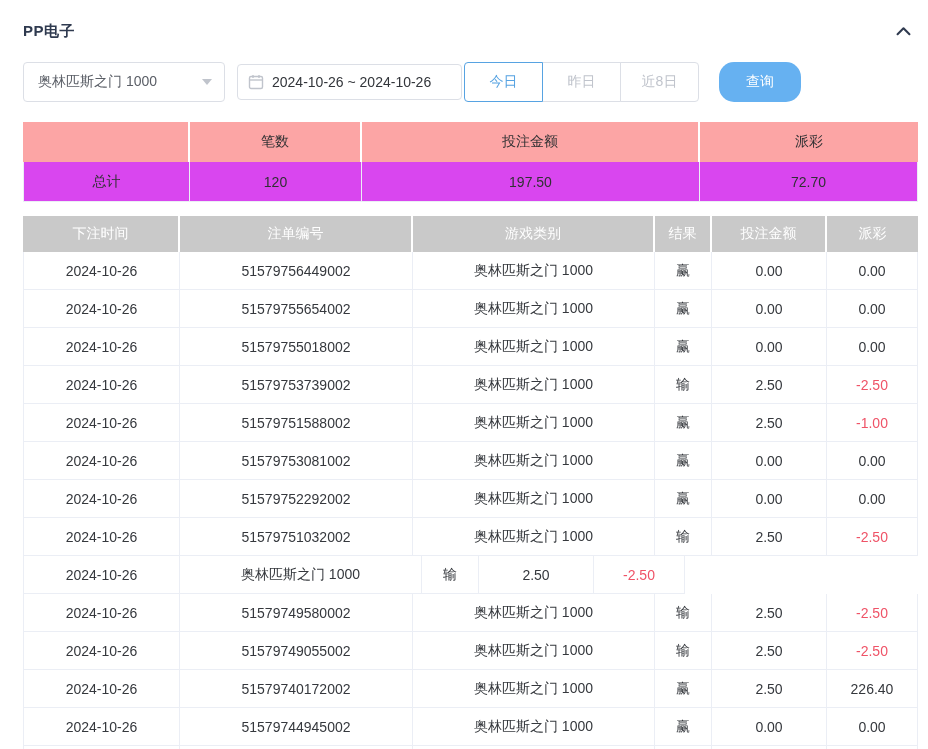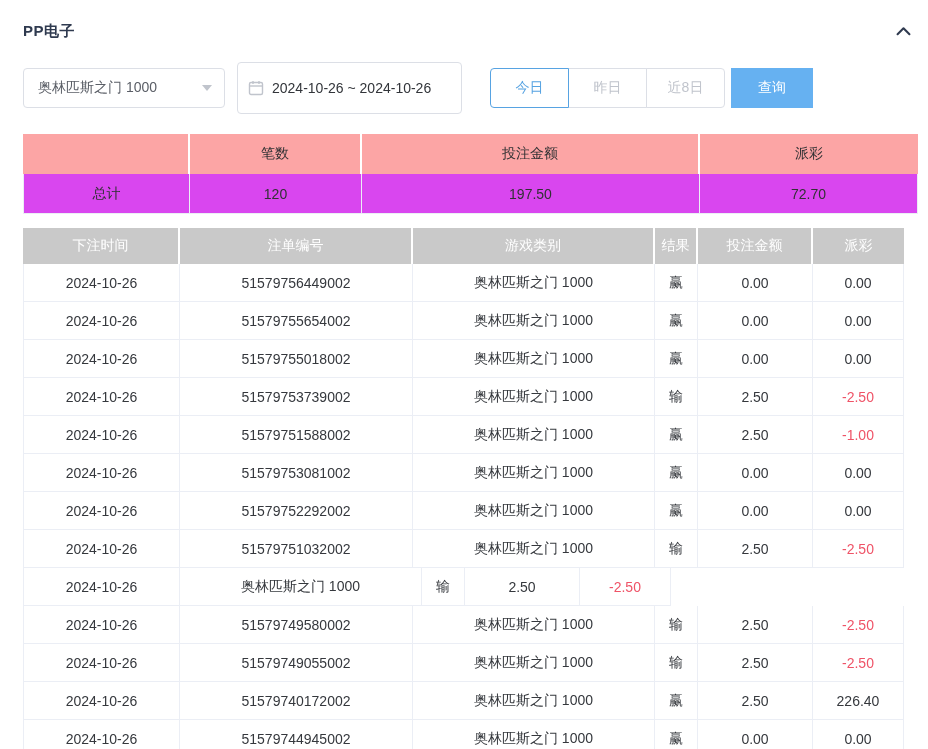--- a/index.html
+++ b/index.html
@@ -13,31 +13,31 @@
   .collapse-btn { width:22px; height:22px; border:none; background:transparent; cursor:pointer;
     display:flex; align-items:center; justify-content:center; margin-right:4px; }
 
   
   .filters { margin-top:20px; display:flex; align-items:center; }
   .select-box { width:202px; height:40px; border:1px solid #dcdfe6; border-radius:4px;
     display:flex; align-items:center; justify-content:space-between; padding:0 12px 0 14px;
     font-size:14px; color:#5a5e66; cursor:pointer; background:#fff; }
   .caret-down { width:0; height:0; border-left:5px solid transparent; border-right:5px solid transparent;
     border-top:6px solid #c0c4cc; }
-  .date-box { margin-left:12px; width:225px; height:52px; border:1px solid #dcdfe6; border-radius:4px;
+  .date-box { margin-left:12px; width:225px; height:36px; border:1px solid #dcdfe6; border-radius:4px;
     display:flex; align-items:center; padding:0 10px; font-size:14px; color:#32353a; cursor:pointer; background:#fff; }
   .date-box .cal { margin-right:8px; display:flex; }
-  .seg-group { margin-left:28px; display:flex; }
+  .seg-group { margin-left:2px; display:flex; }
   .seg-btn { width:79px; height:40px; background:#fff; border:1px solid #dcdfe6; margin-left:-1px;
     font-size:14px; color:#c0c4cc; cursor:pointer; position:relative; }
   .seg-btn:first-child { margin-left:0; border-radius:4px 0 0 4px; }
   .seg-btn:last-child { border-radius:0 4px 4px 0; }
   .seg-btn.active { border:1px solid #57a3e2; color:#57a3e2; z-index:2; border-radius:4px 0 0 4px; }
-  .query-btn { margin-left:6px; width:82px; height:40px; background:#66b1f1; color:#fff; border:none;
-    border-radius:0; font-size:14px; cursor:pointer; }
+  .query-btn { margin-left:20px; width:82px; height:40px; background:#66b1f1; color:#fff; border:none;
+    border-radius:15px; font-size:14px; cursor:pointer; }
 
   
   .ftable { width:895px; font-size:14px; }
   .t-row { display:flex; }
   .t-cell { display:flex; align-items:center; justify-content:center; text-align:center; }
 
   
   .summary { margin-top:20px; }
   .summary .head .t-cell { height:40px; background:#fca5a5; color:#303133; border-right:2px solid #fff; }
   .summary .head .t-cell:last-child { border-right:none; }
@@ -48,21 +48,21 @@
 
   
   .records { margin-top:14px; }
   .records .head .t-cell { height:36px; background:#c9c9c9; color:#ffffff; font-weight:400;
     border-right:2px solid #fff; }
   .records .head .t-cell:last-child { border-right:none; }
   .records .body-row .t-cell { height:38px; background:#fff; color:#35383d;
     border-bottom:1px solid #ebeef5; border-right:1px solid #ebeef5; }
   .records .body-row .t-cell:first-child { border-left:1px solid #ebeef5; }
   .records .body-row.partial .t-cell { height:10px; border-bottom:none; }
-  .c1 { width:157px; } .c2 { width:233px; } .c3 { width:242px; } .c4 { width:43px; }
+  .c1 { width:157px; } .c2 { width:233px; } .c3 { width:242px; } .c4 { width:57px; }
   .c5 { width:115px; } .c6 { width:91px; }
   .neg { color:#ef5367 !important; }
 </style>
 </head>
 <body>
 
 <div class="page">
 
   <div class="panel-head">
     <div class="panel-title">PP电子</div>

